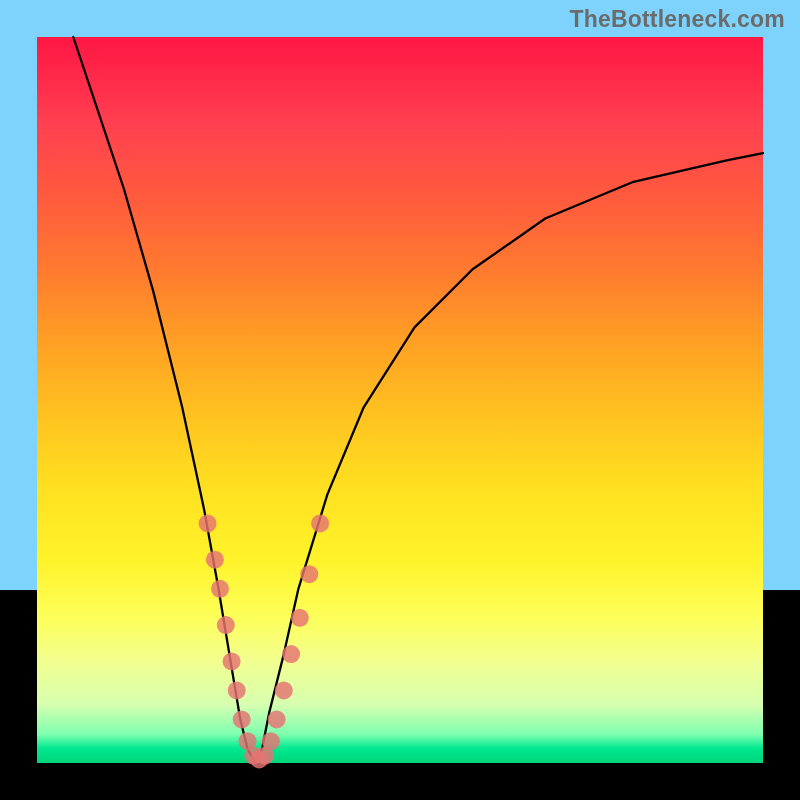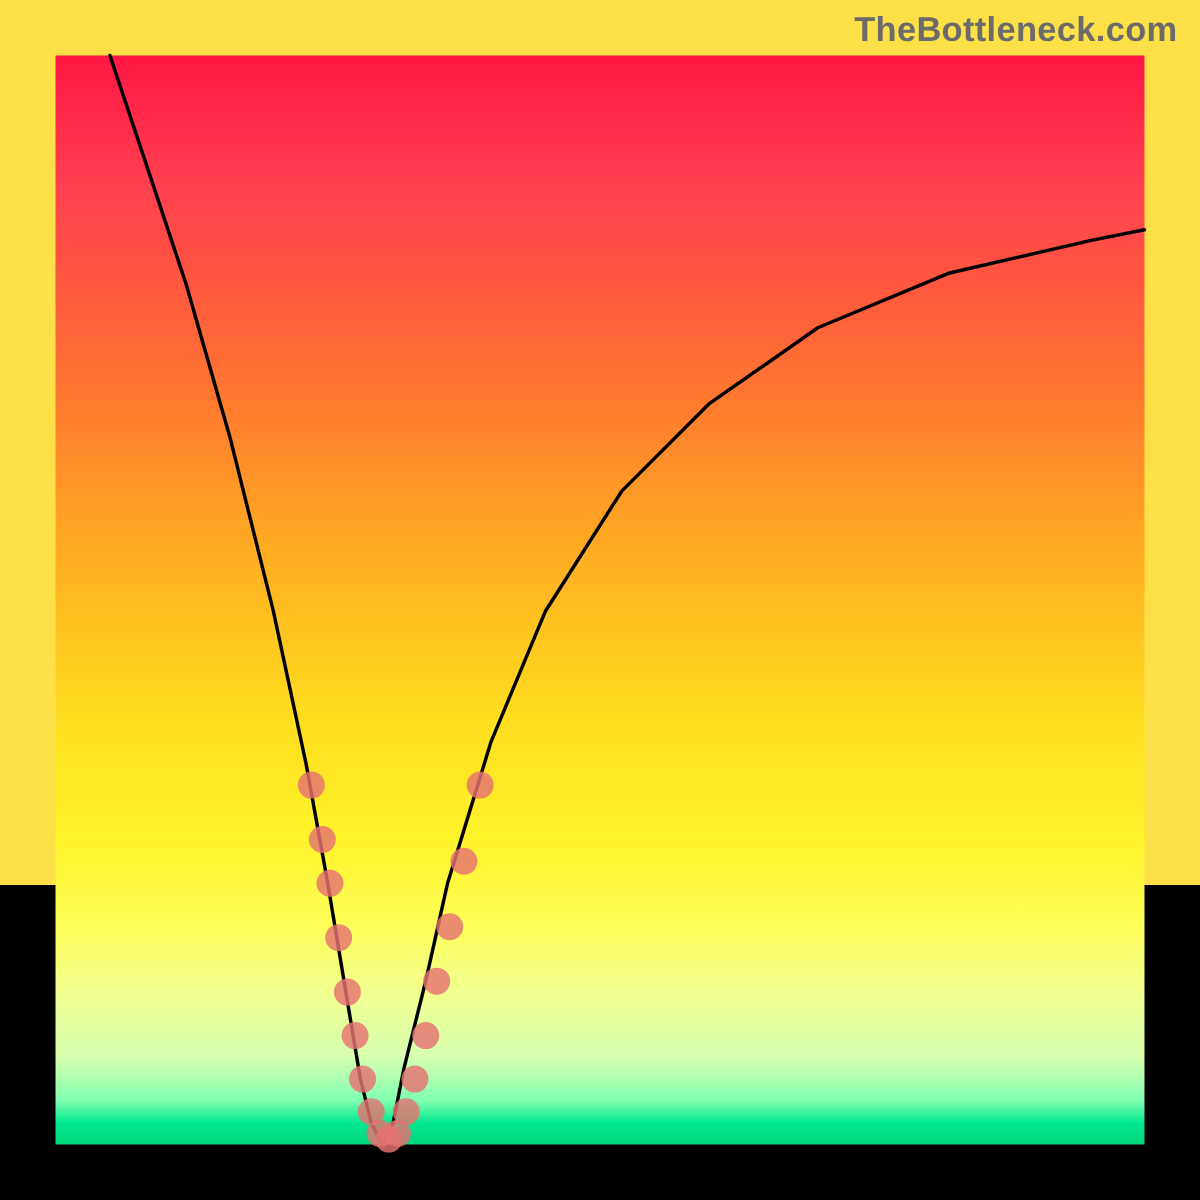--- a/index.html
+++ b/index.html
@@ -10,21 +10,21 @@
     background: #000;
     position: relative;
     overflow: hidden;
   }
   .frame {
     position: absolute;
     top: 0;
     left: 0;
     width: 800px;
     height: 590px;
-    background: #fde047;
+    background: #7dd3fc;
   }
   .plot-area {
     position: absolute;
     top: 37px;
     left: 37px;
     width: 726px;
     height: 726px;
     background: linear-gradient(
       to bottom,
       #ff1744 0%,

